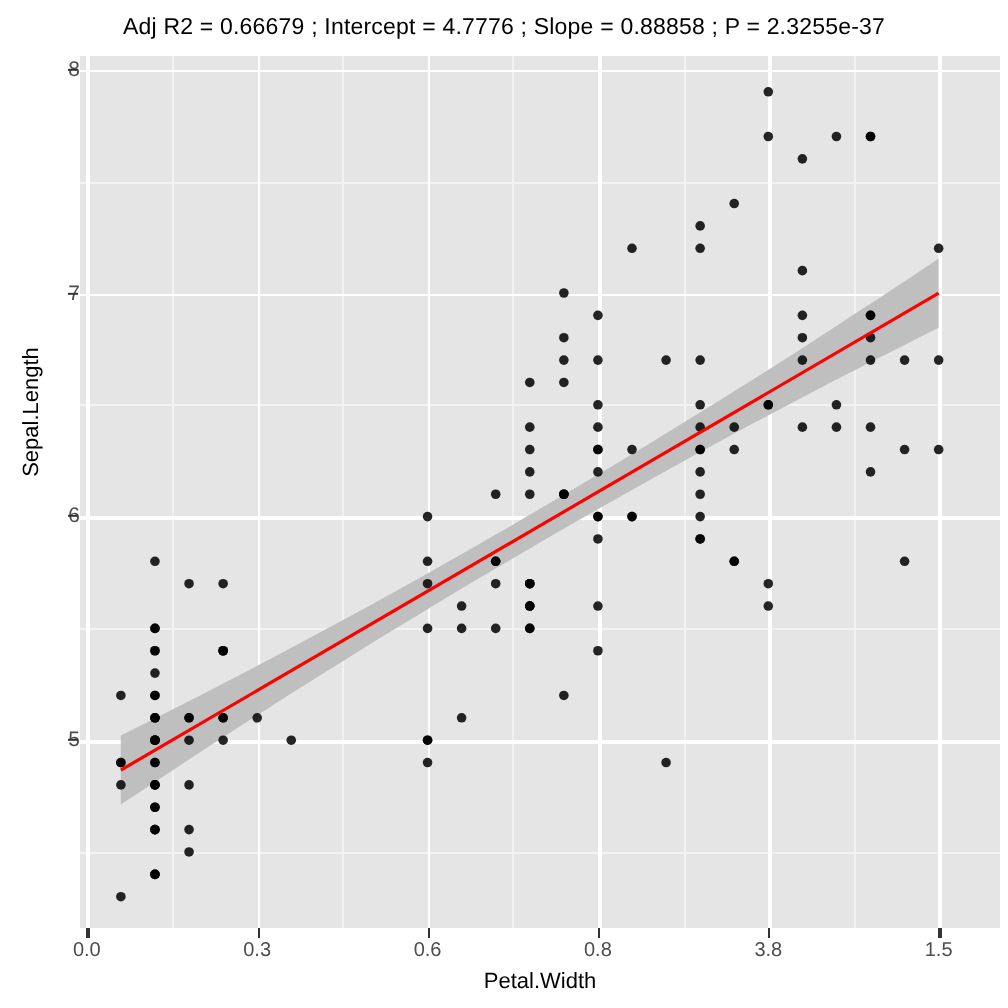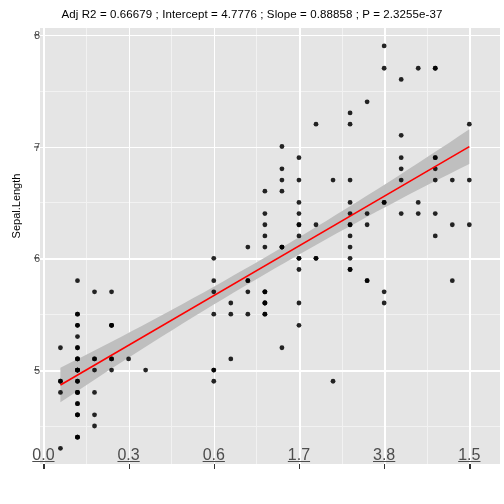--- a/index.html
+++ b/index.html
@@ -56,26 +56,25 @@
   }
   .y-tick-mark {
     position: absolute;
     width: 5px; height: 1.2px;
     background: #333333;
     left: 34px;
     transform: translateY(-50%);
   }
   .x-tick-label {
     position: absolute;
-    top: 446px;
-    font-size: 16px;
+    top: 470px;
+    font-size: 10px;
     color: #4d4d4d;
     transform: translateX(-50%);
     white-space: nowrap;
-    text-decoration: underline;
   }
   .x-tick-mark {
     position: absolute;
     top: 464px;
     width: 1.2px; height: 5px;
     background: #333333;
   }
   #x-axis-label {
     position: absolute;
     left: 40px; top: 485px;
@@ -297,21 +296,22 @@
     <div id="y-axis-label">Sepal.Length</div>
   </div>
 
   <div id="x-ticks">
       <div class="x-tick-label" style="left: 43.4074px;">0.0</div>
       <div class="x-tick-mark" style="left: 43.4074px;"></div>
       <div class="x-tick-label" style="left: 128.593px;">0.3</div>
       <div class="x-tick-mark" style="left: 128.593px;"></div>
       <div class="x-tick-label" style="left: 213.778px;">0.6</div>
       <div class="x-tick-mark" style="left: 213.778px;"></div>
-      <div class="x-tick-label" style="left: 298.963px;">1.7</div>
+      <div class="x-tick-label" style="left: 298.963px;">0.8</div>
       <div class="x-tick-mark" style="left: 298.963px;"></div>
       <div class="x-tick-label" style="left: 384.148px;">3.8</div>
       <div class="x-tick-mark" style="left: 384.148px;"></div>
       <div class="x-tick-label" style="left: 469.333px;">1.5</div>
       <div class="x-tick-mark" style="left: 469.333px;"></div>
     </div>
+  <div id="x-axis-label">Petal.Width</div>
 
 </div>
 
 </body></html>

